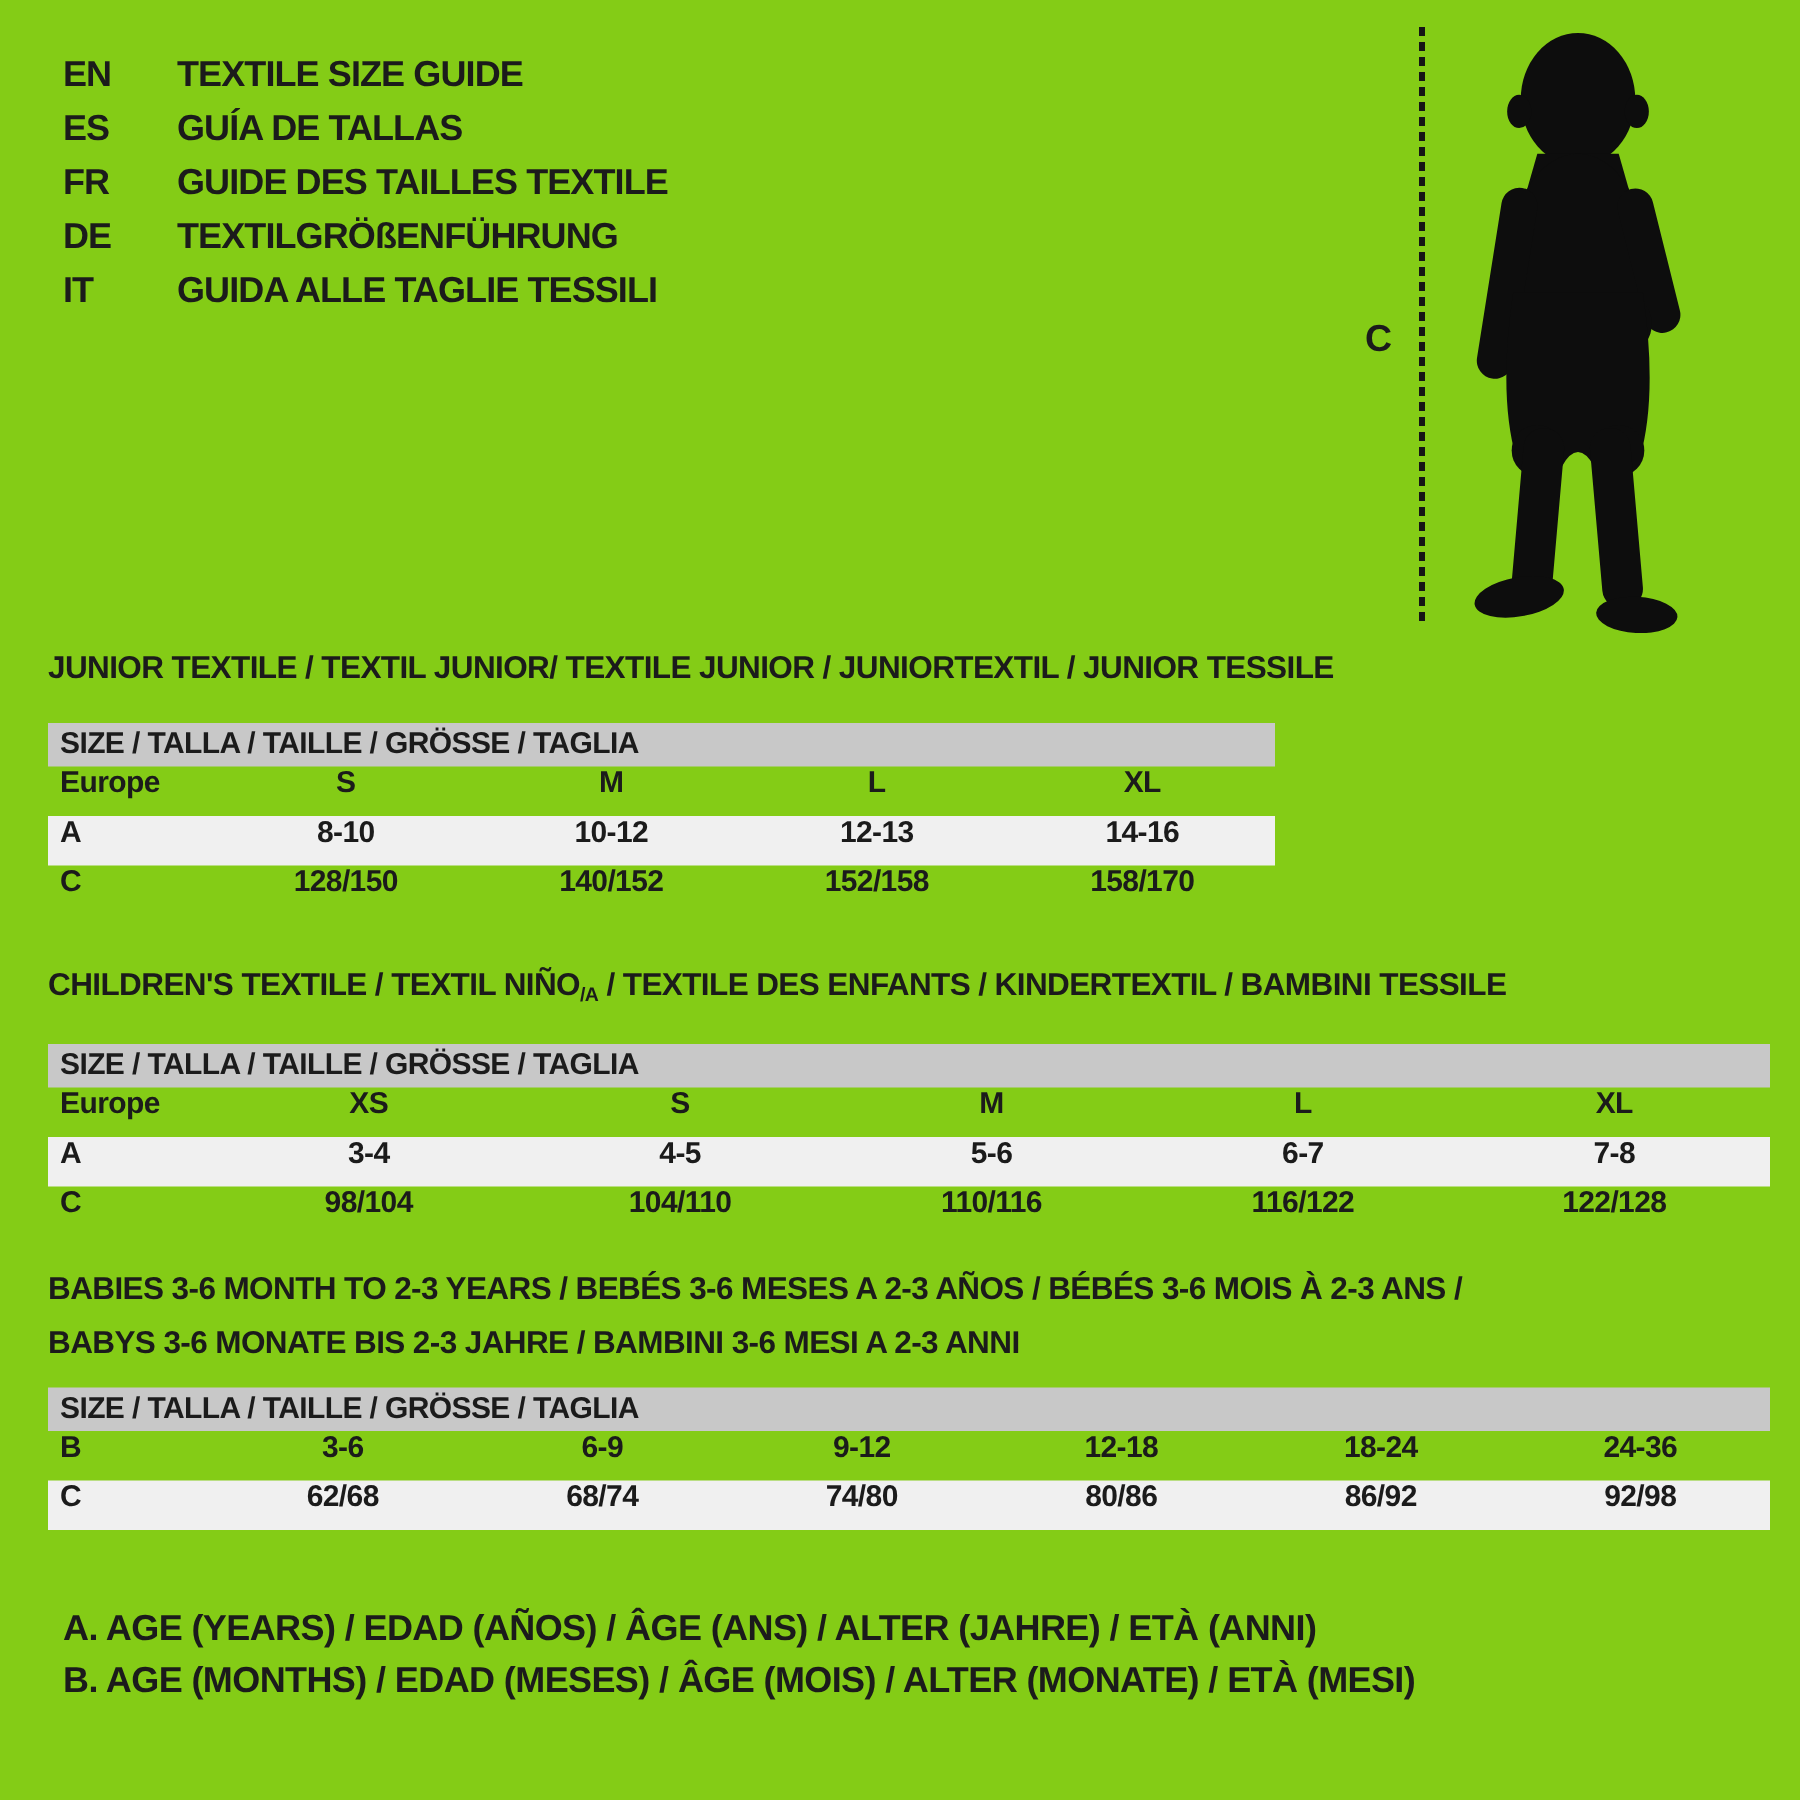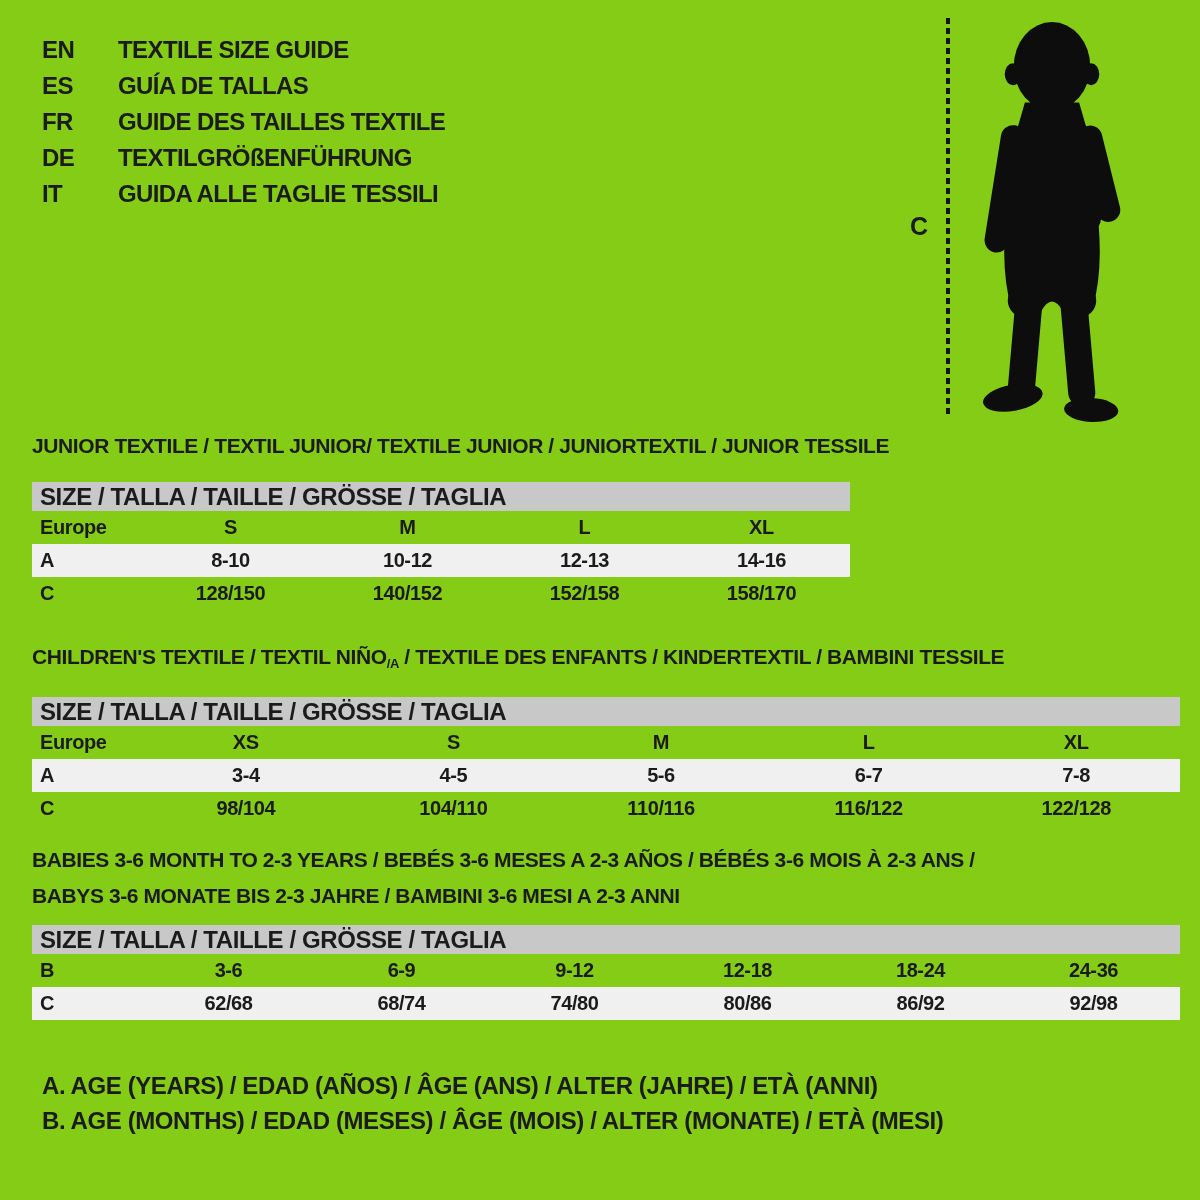--- a/index.html
+++ b/index.html
@@ -37,24 +37,24 @@
   .sec-junior  { top:434px; width:818px; }
   .sec-child   { top:645px; width:1148px; }
   .sec-babies  { top:842px; width:1148px; }
   .sec-junior  .size-table { margin-top:24px; }
   .sec-child   .size-table { margin-top:21px; }
   .sec-babies  .size-table { margin-top:11px; }
   
   .size-bar {
     height:29px; background:var(--bar, #c8c8c8);
     display:flex; align-items:center; padding-left:8px;
-    font-weight:700; font-size:24px; letter-spacing:-0.4px;
+    font-weight:700; font-size:20px; letter-spacing:-0.4px;
   }
   .t-row {
-    display:flex; height:33px; align-items:center;
+    display:flex; height:33px; align-items:flex-start;
     font-weight:700; font-size:20px; letter-spacing:-0.4px;
   }
   .t-row.alt { background:var(--alt, #f0f0f0); }
   .t-label { width:110px; padding-left:8px; }
   .t-cell { flex:1; text-align:center; }
   
   .legend { position:absolute; left:42px; top:1068px; }
   .legend-line {
     height:35px; display:flex; align-items:center;
     font-weight:700; font-size:24px; letter-spacing:-0.4px; white-space:nowrap;

